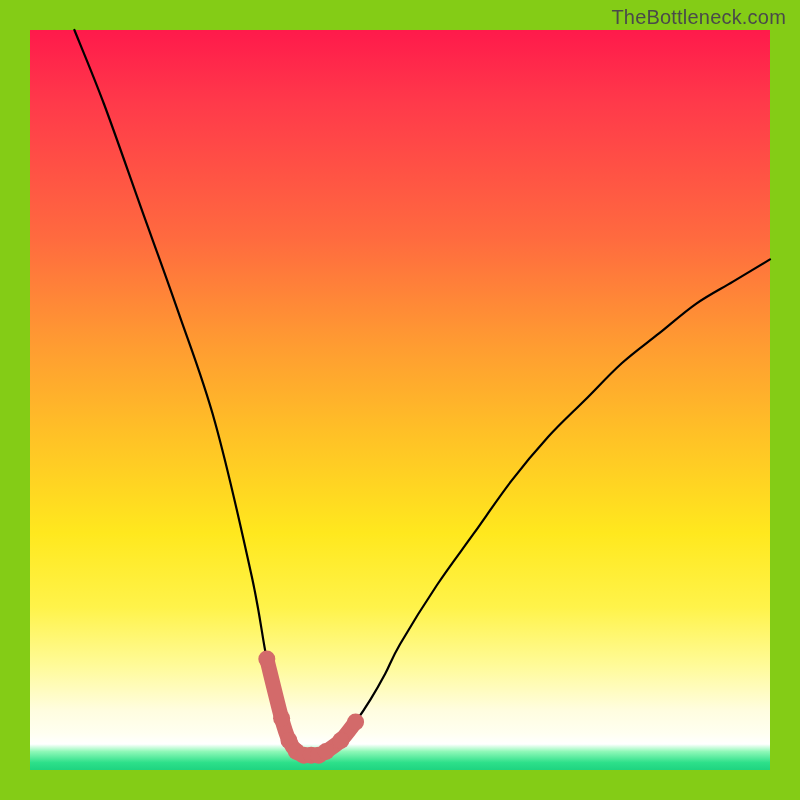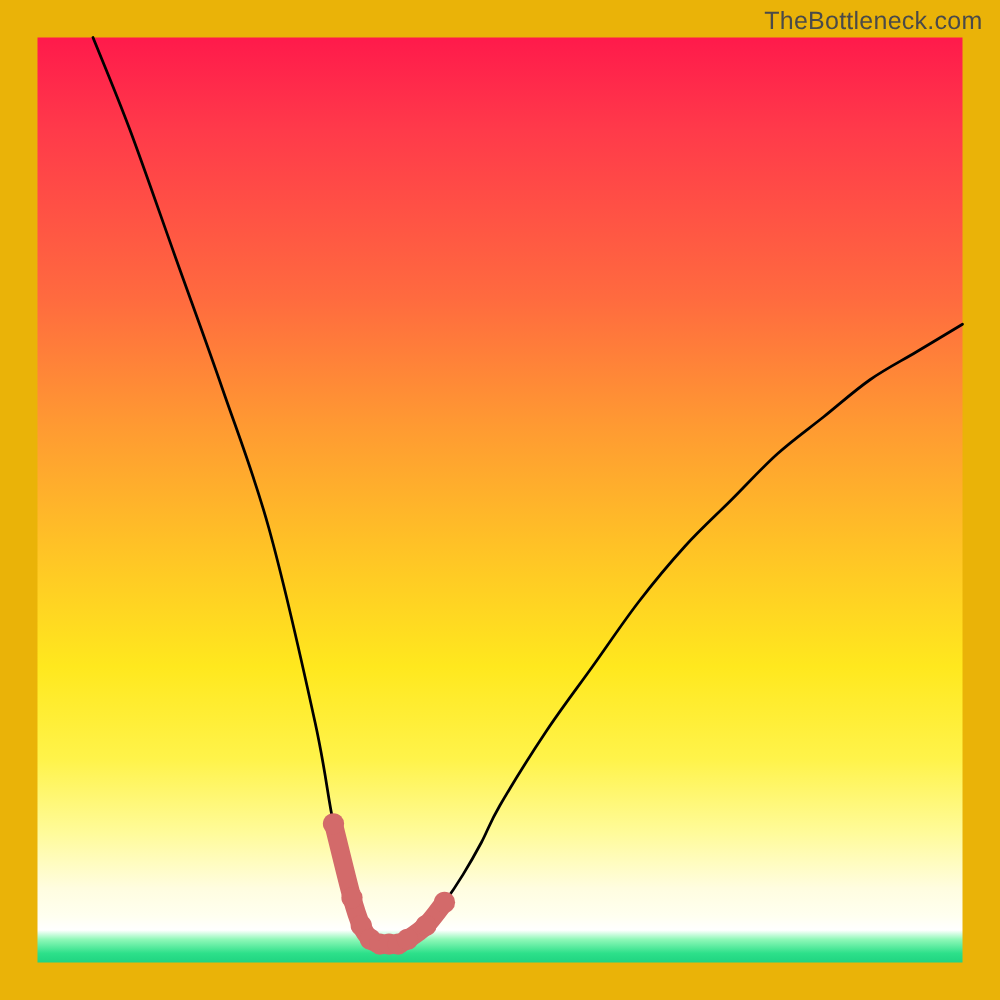--- a/index.html
+++ b/index.html
@@ -8,21 +8,21 @@
     width: 800px;
     height: 800px;
     background: #000;
     overflow: hidden;
     font-family: Arial, Helvetica, sans-serif;
   }
   .frame {
     position: relative;
     width: 800px;
     height: 800px;
-    background: #eab308;
+    background: #84cc16;
     text-align: right;
   }
   .plot-area {
     position: absolute;
     left: 30px;
     top: 30px;
     width: 740px;
     height: 740px;
     
     background: linear-gradient(

